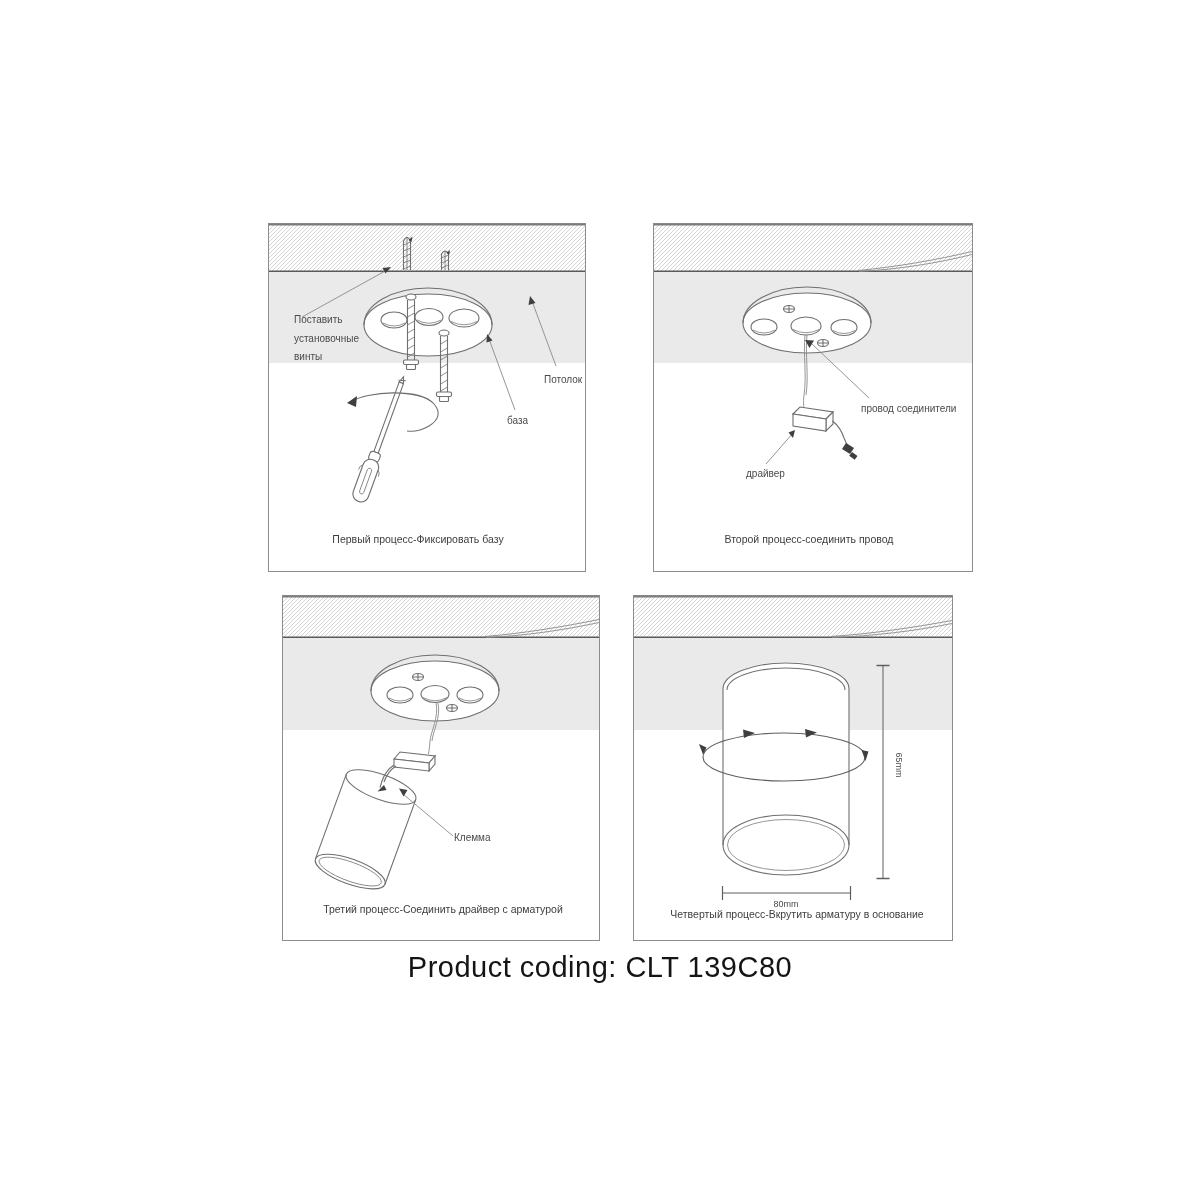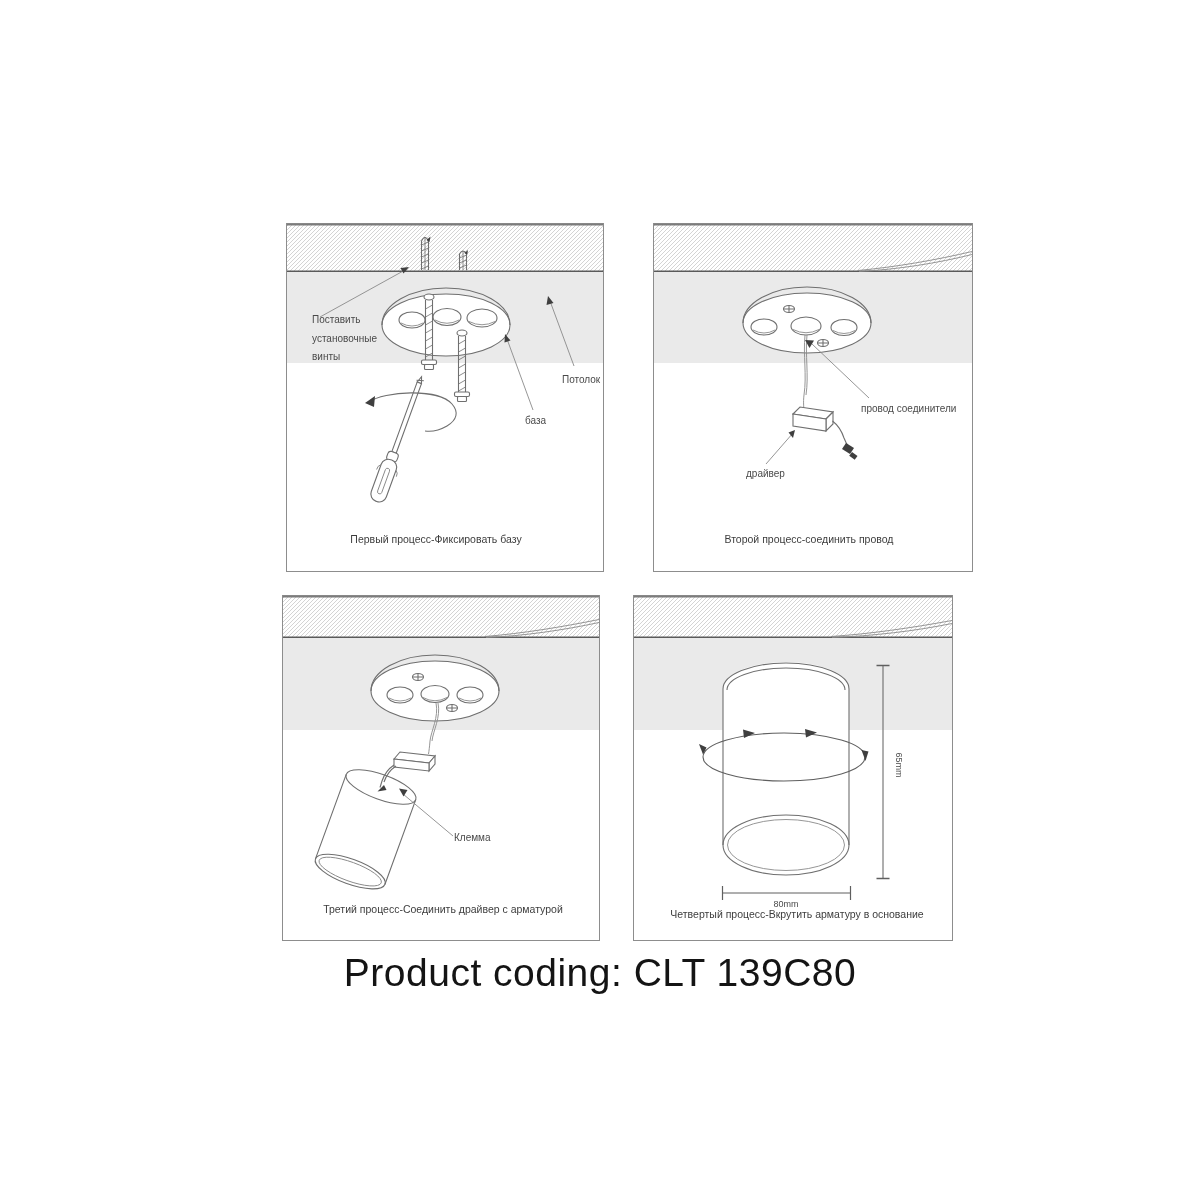--- a/index.html
+++ b/index.html
@@ -1,24 +1,24 @@
 <!DOCTYPE html>
 <html><head>
 <meta charset="utf-8">
 <style>
   html,body{margin:0;padding:0;background:#fff;}
   .sheet{position:relative;width:1200px;height:1200px;background:#ffffff;
          font-family:"Liberation Sans","DejaVu Sans",sans-serif;overflow:hidden;}
   .panel{position:absolute;}
-  .p1{left:286px;top:223px;}
+  .p1{left:268px;top:223px;}
   .p2{left:633px;top:223px;padding-left:20px;}
   .p3{left:282px;top:595px;}
   .p4{left:633px;top:595px;}
   .title{position:absolute;left:0;right:0;top:951px;text-align:center;
-         font-size:39px;color:#141414;letter-spacing:0.5px;}
+         font-size:29px;color:#141414;letter-spacing:0.5px;}
   svg{display:block;}
   svg text{fill:#4a4a4a;font-family:"Liberation Sans","DejaVu Sans",sans-serif;}
   text.lbl{font-size:10px;}
   text.cap{font-size:10.5px;fill:#3d3d3d;}
   text.dim{font-size:9px;fill:#4a4a4a;}
   .ln{stroke:#6f6f6f;stroke-width:1.1;fill:none;}
   .thin{stroke:#8a8a8a;stroke-width:0.9;fill:none;}
   .wh{fill:#ffffff;stroke:#6f6f6f;stroke-width:1.1;}
   .ah{fill:#3f3f3f;stroke:none;}
 </style>

